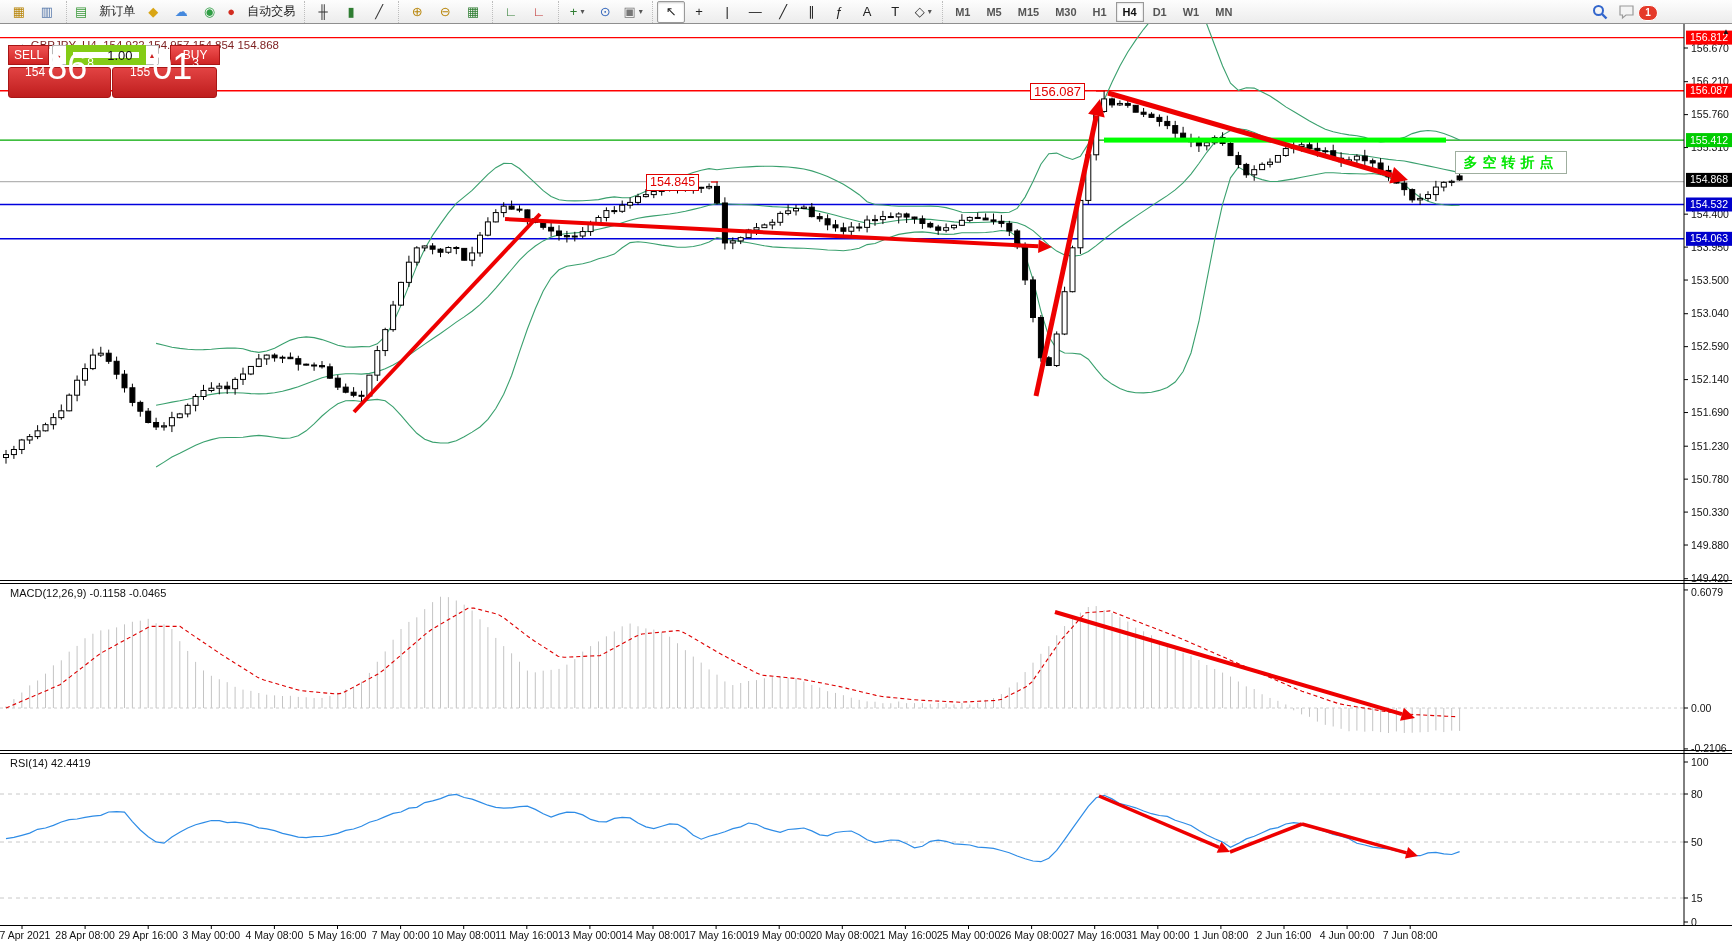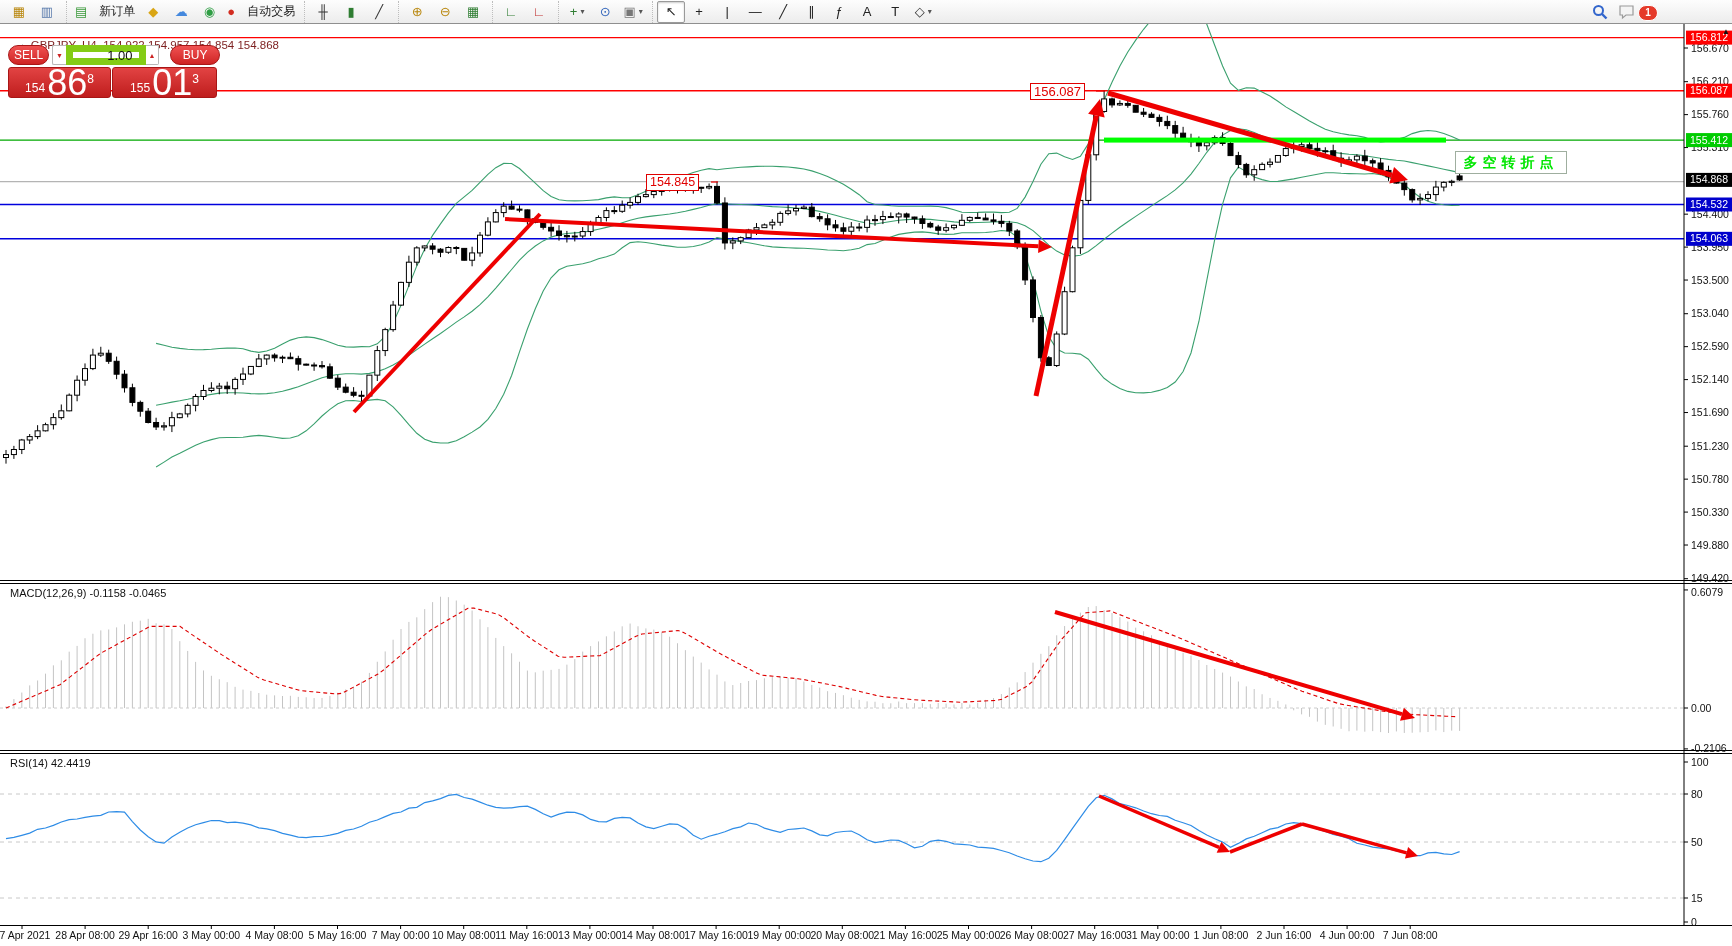--- a/index.html
+++ b/index.html
@@ -26,33 +26,33 @@
     background:#e53a2a;color:#fff;font-size:10px;font-weight:bold;display:flex;align-items:center;
     justify-content:center;padding:0 2px;border:1px solid #fff;}
 
   
   #chart-svg{position:absolute;left:0;top:24px;}
   #symbol-header{position:absolute;left:6px;top:27px;z-index:6;font-size:11.5px;color:#7d1f1f;white-space:pre;}
   #symbol-header .tri{font-size:8px;margin-right:4px;color:#555;}
 
   #trade-panel{position:absolute;left:8px;top:45px;width:212px;z-index:7;font-family:"Liberation Sans",sans-serif;}
   .tp-row1{display:flex;height:20px;}
-  .tp-btn{background:linear-gradient(#f05252,#cf2424);border:1px solid #a81616;border-radius:10px;
+  .tp-btn{background:linear-gradient(#f05252,#cf2424);border:1px solid #a81616;border-radius:0;
     color:#fff;font-size:12px;display:flex;align-items:center;justify-content:center;}
   #sell-btn{width:46px;}
   #buy-btn{width:56px;margin-left:11px;}
   .tp-step{width:15px;background:#fff;border:1px solid #b8b8b8;color:#c22;font-size:7px;
     display:flex;align-items:center;justify-content:center;}
   #vol-down{margin-left:3px;border-right:none;border-radius:2px 0 0 2px;}
   #vol-input{width:70px;background:#fff;border:7px solid #84cc16;font-size:13px;color:#111;
     display:flex;align-items:center;justify-content:flex-end;padding-right:6px;}
   #vol-up{border-left:none;border-radius:0 2px 2px 0;}
   .tp-row2{display:flex;margin-top:2px;height:31px;}
   .tp-price{background:linear-gradient(#e24343,#bf1d1d);border:1px solid #a81616;border-radius:3px;
-    color:#fff;display:flex;align-items:flex-end;justify-content:center;padding-bottom:2px;}
+    color:#fff;display:flex;align-items:flex-end;justify-content:center;padding-bottom:18px;}
   #sell-price{width:101px;}
   #buy-price{width:103px;margin-left:1px;}
   .tp-small{font-size:12px;line-height:14px;margin-right:2px;}
   .tp-big{font-size:36px;line-height:24px;font-weight:normal;}
   .tp-sup{font-size:12px;line-height:12px;position:relative;top:-10px;}
 
   .ind-label{position:absolute;left:10px;z-index:6;font-size:11px;color:#111;}
   #macd-label{top:587px;}
   #rsi-label{top:757px;}
 
@@ -165,20 +165,31 @@
         <div class="tb-btn">
           <span class="tb-glyph" style="color: rgb(34, 34, 34);">A</span>
         </div>
         <div class="tb-btn">
           <span class="tb-glyph" style="color: rgb(34, 34, 34);">T</span>
         </div>
         <div class="tb-btn">
           <span class="tb-glyph" style="color: rgb(34, 34, 34);">◇</span>
           <span class="tb-caret">▾</span>
         </div>
+      </div>
+      <div class="tb-group">
+        <div class="tf-btn">M1</div>
+        <div class="tf-btn">M5</div>
+        <div class="tf-btn">M15</div>
+        <div class="tf-btn">M30</div>
+        <div class="tf-btn">H1</div>
+        <div class="tf-btn active">H4</div>
+        <div class="tf-btn">D1</div>
+        <div class="tf-btn">W1</div>
+        <div class="tf-btn">MN</div>
       </div>
       <div id="tb-right">
         <svg width="16" height="16" viewBox="0 0 16 16">
           <circle cx="6.5" cy="6.5" r="4.5" fill="none" stroke="#3366cc" stroke-width="2"></circle>
           <line x1="10" y1="10" x2="14.5" y2="14.5" stroke="#3366cc" stroke-width="2.4"></line>
         </svg>
         <svg width="18" height="16" viewBox="0 0 18 16">
           <path d="M2 2 h13 v9 h-7 l-3.5 3 v-3 h-2.5 z" fill="#f4f4f4" stroke="#9a9a9a" stroke-width="1.2"></path>
         </svg>
         <div id="chat-badge">1</div>

